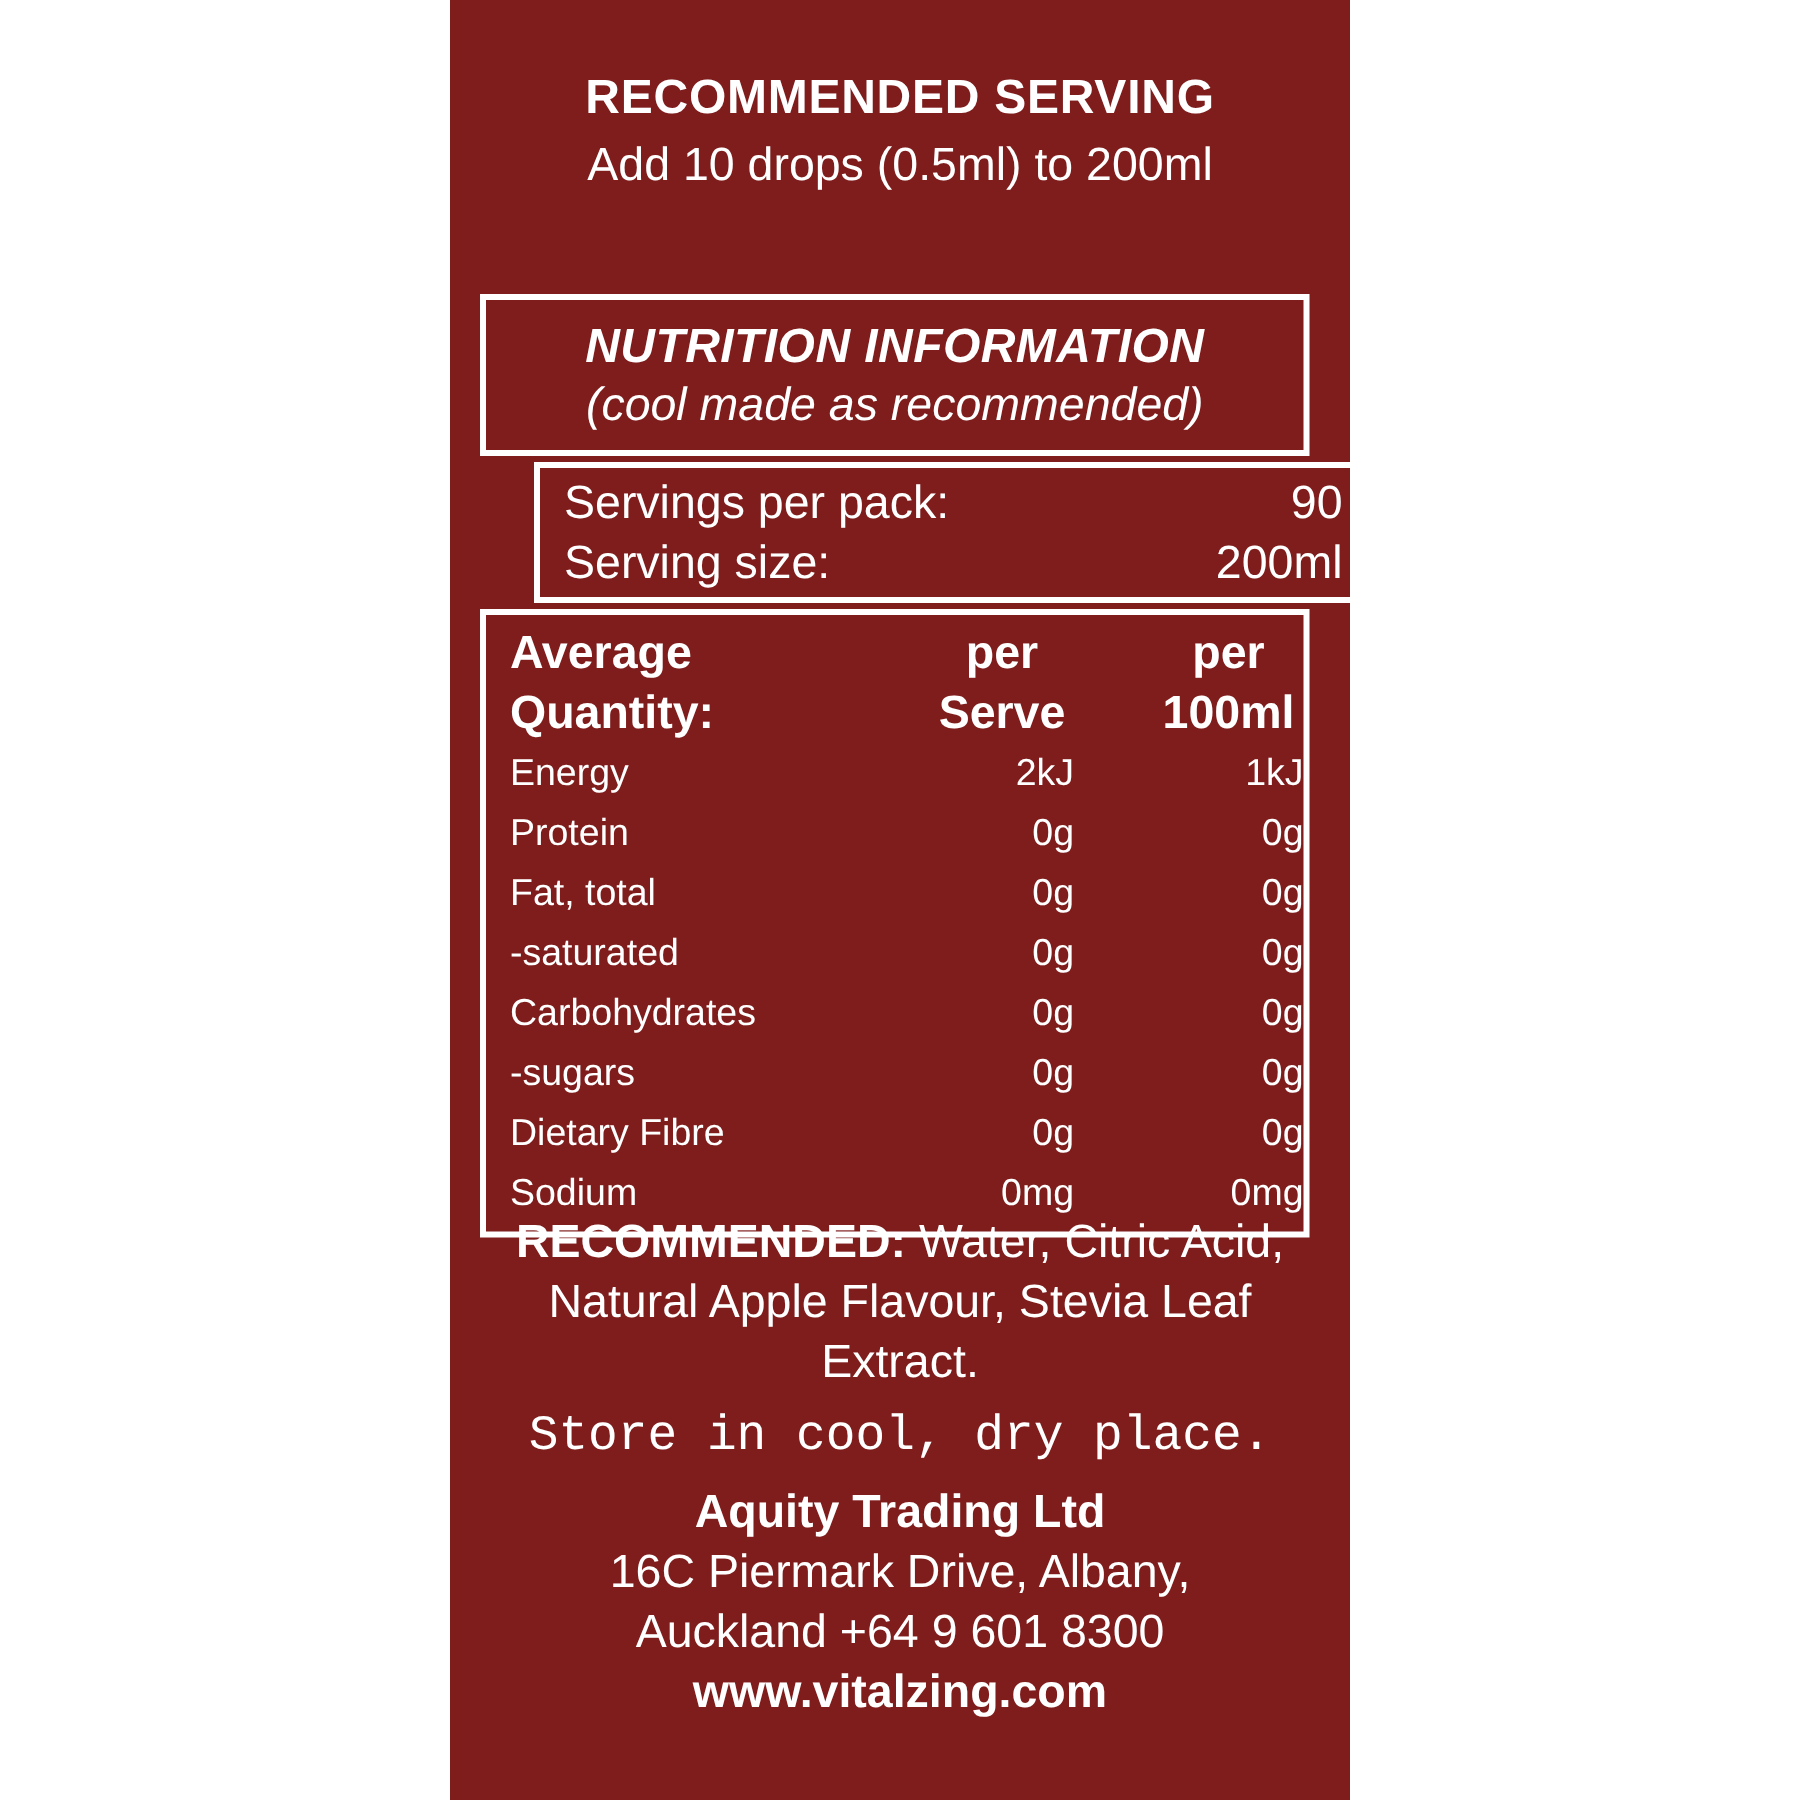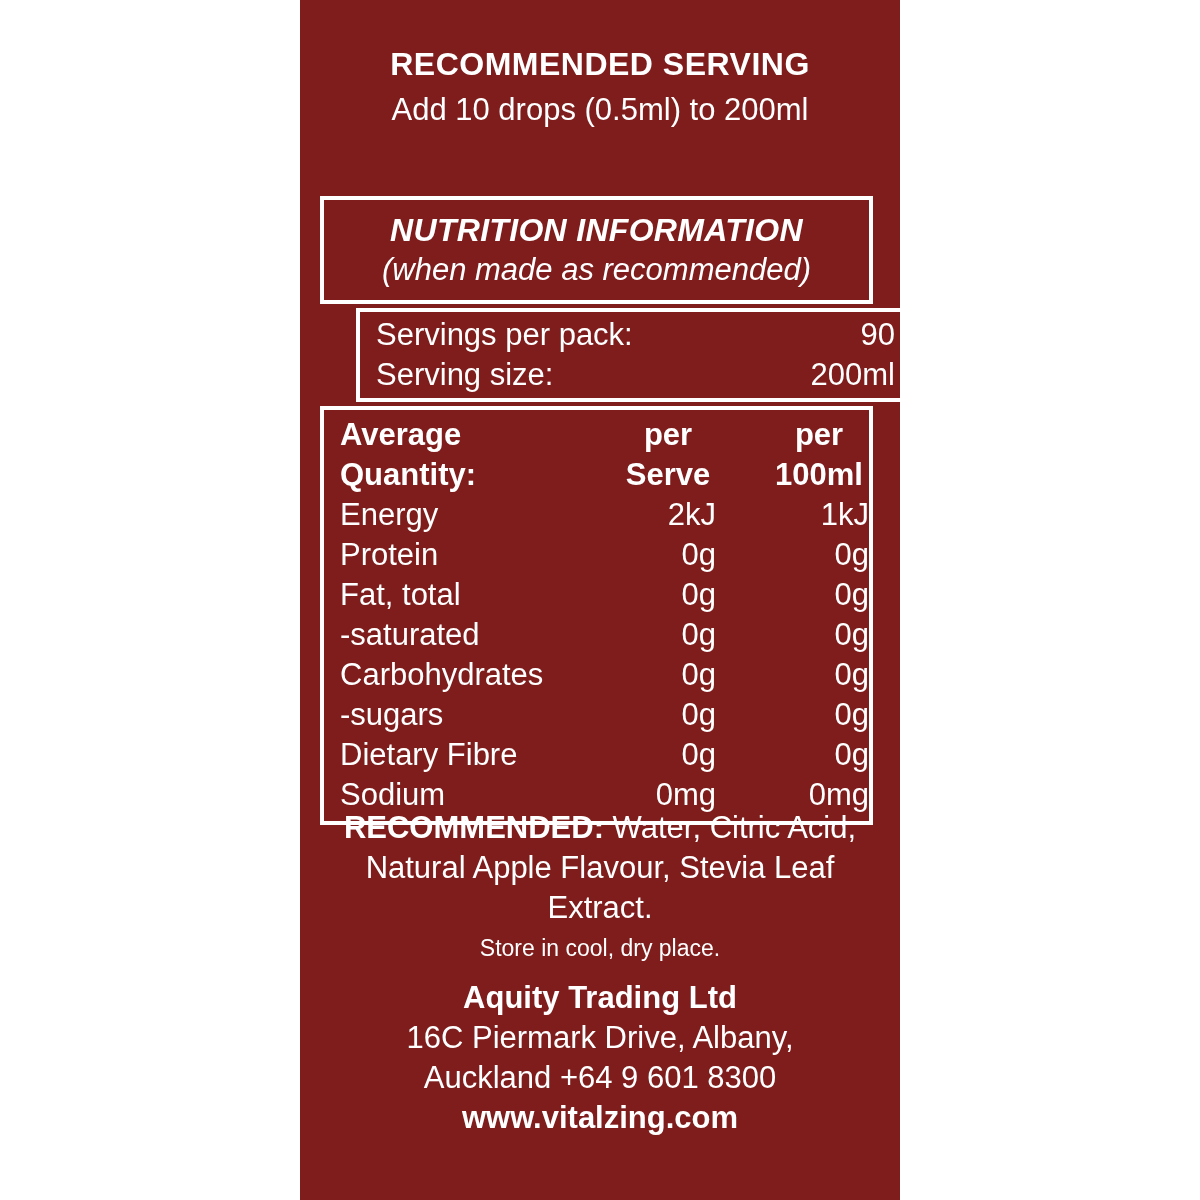--- a/index.html
+++ b/index.html
@@ -45,51 +45,51 @@
   .nbox-head { padding: 10px 10px; text-align: center; font-style: italic; }
   .nbox-title { font-size: 32px; font-weight: 700; line-height: 40px; letter-spacing: 0.3px; }
   .nbox-subtitle { font-size: 31px; font-weight: 400; line-height: 40px; }
   .nbox-servings { padding: 3px 10px 3px 16px; margin-left: 36px; }
   .serv-row { display: flex; justify-content: space-between; font-size: 31px; line-height: 40px; }
   .nbox-table { padding: 5px 0 6px 16px; }
   .t-header { display: flex; align-items: flex-end; font-weight: 700; font-size: 31px; line-height: 40px; }
   .t-header .c1 { flex: 1; }
   .t-header .c2 { width: 96px; text-align: center; }
   .t-header .c3 { width: 100px; margin-left: 53px; text-align: center; }
-  .t-row { display: flex; font-size: 31px; line-height: 40px; font-weight: 400; }
+  .t-row { display: flex; font-size: 25px; line-height: 40px; font-weight: 400; }
   .t-row .c1 { flex: 1; text-align: left; }
   .t-row .c2 { width: 110px; text-align: right; }
   .t-row .c3 { width: 153px; text-align: right; }
   .ingredients {
     margin-top: 24px;
     font-size: 31px;
     line-height: 40px;
     font-weight: 400;
   }
   .ingredients b { font-weight: 700; }
-  .storage { font-size: 23px; line-height: 40px; }
+  .storage { margin-top: 10px; font-size: 33px; line-height: 40px; font-family: Liberation Mono, monospace; }
   .contact { margin-top: 10px; font-size: 31px; line-height: 40px; }
   .contact .bold { font-weight: 700; }
 </style>
 </head>
 <body>
 
 <div class="stage">
   <div class="panel" style="background: #7f1d1d; color: rgb(255, 255, 255);">
 
     <div class="rec-heading">RECOMMENDED SERVING</div>
     <div class="rec-text">
       <div>Add 10 drops (0.5ml) to 200ml</div>
     </div>
 
     <div class="nbox-stack">
 
       <div class="nbox nbox-head">
         <div class="nbox-title">NUTRITION INFORMATION</div>
-        <div class="nbox-subtitle">(when made as recommended)</div>
+        <div class="nbox-subtitle">(cool made as recommended)</div>
       </div>
 
       <div class="nbox nbox-servings">
         <div class="serv-row">
           <span>Servings per pack:</span>
           <span>90</span>
         </div>
         <div class="serv-row">
           <span>Serving size:</span>
           <span>200ml</span>

